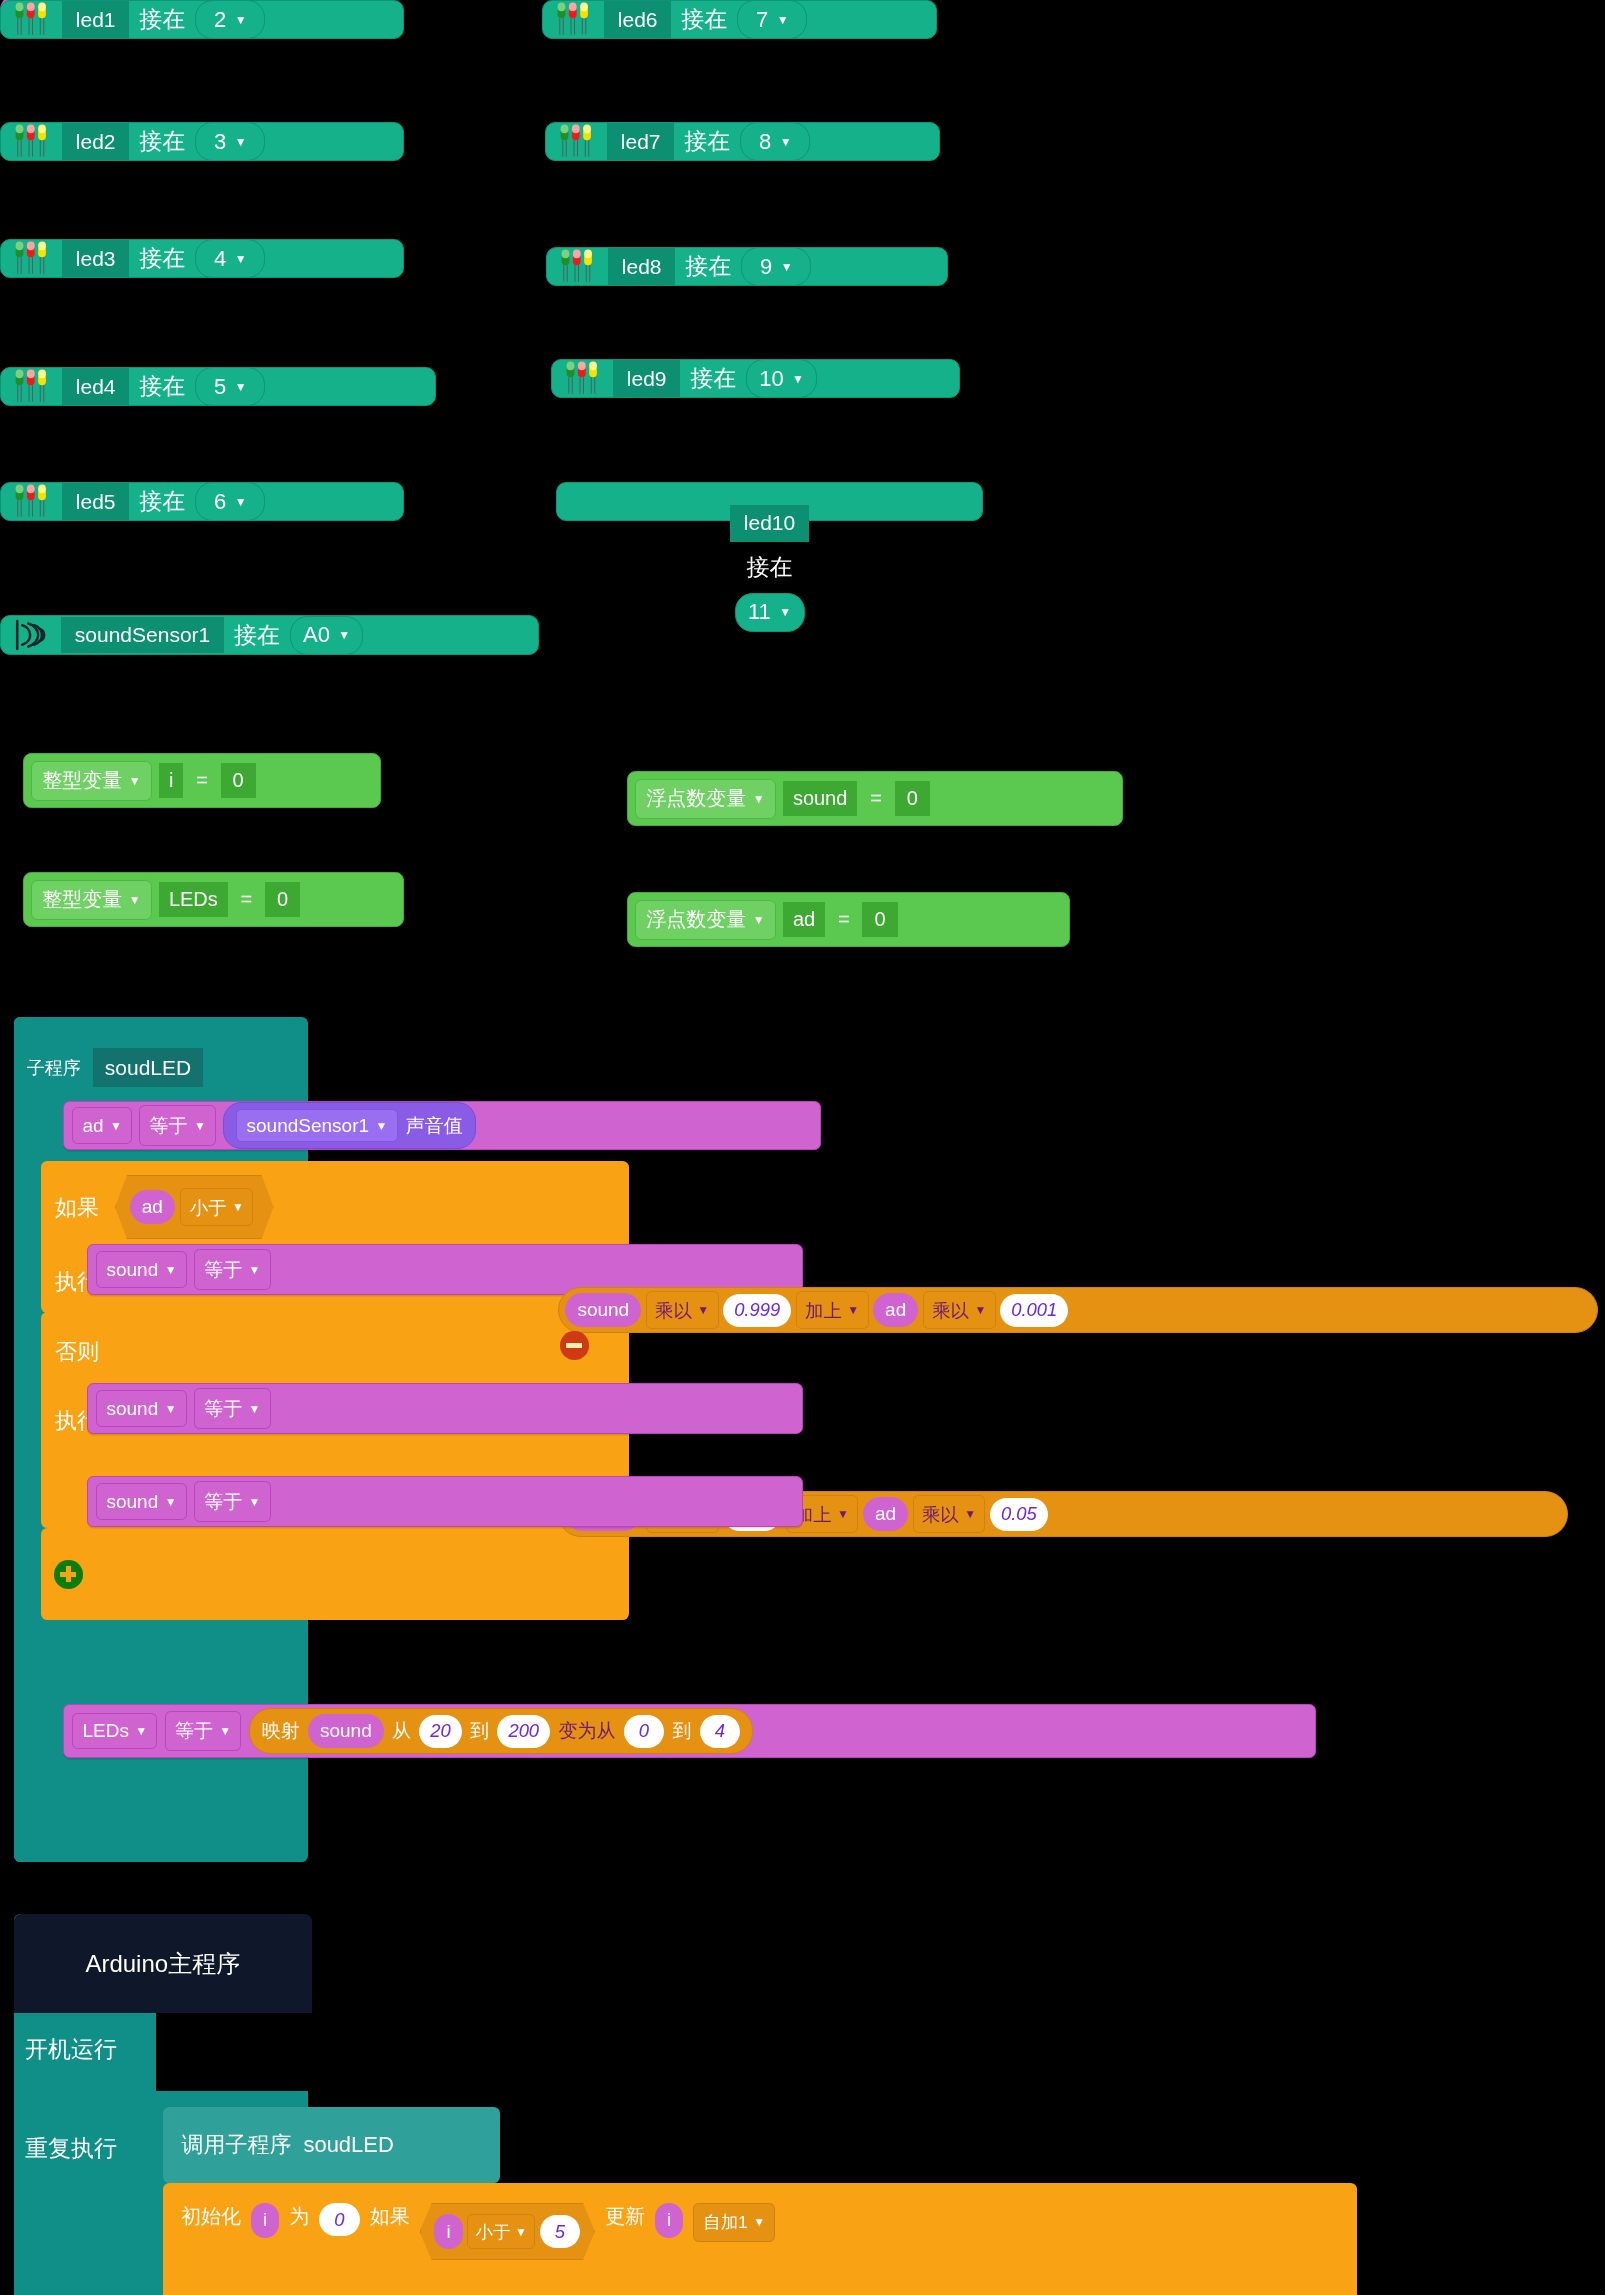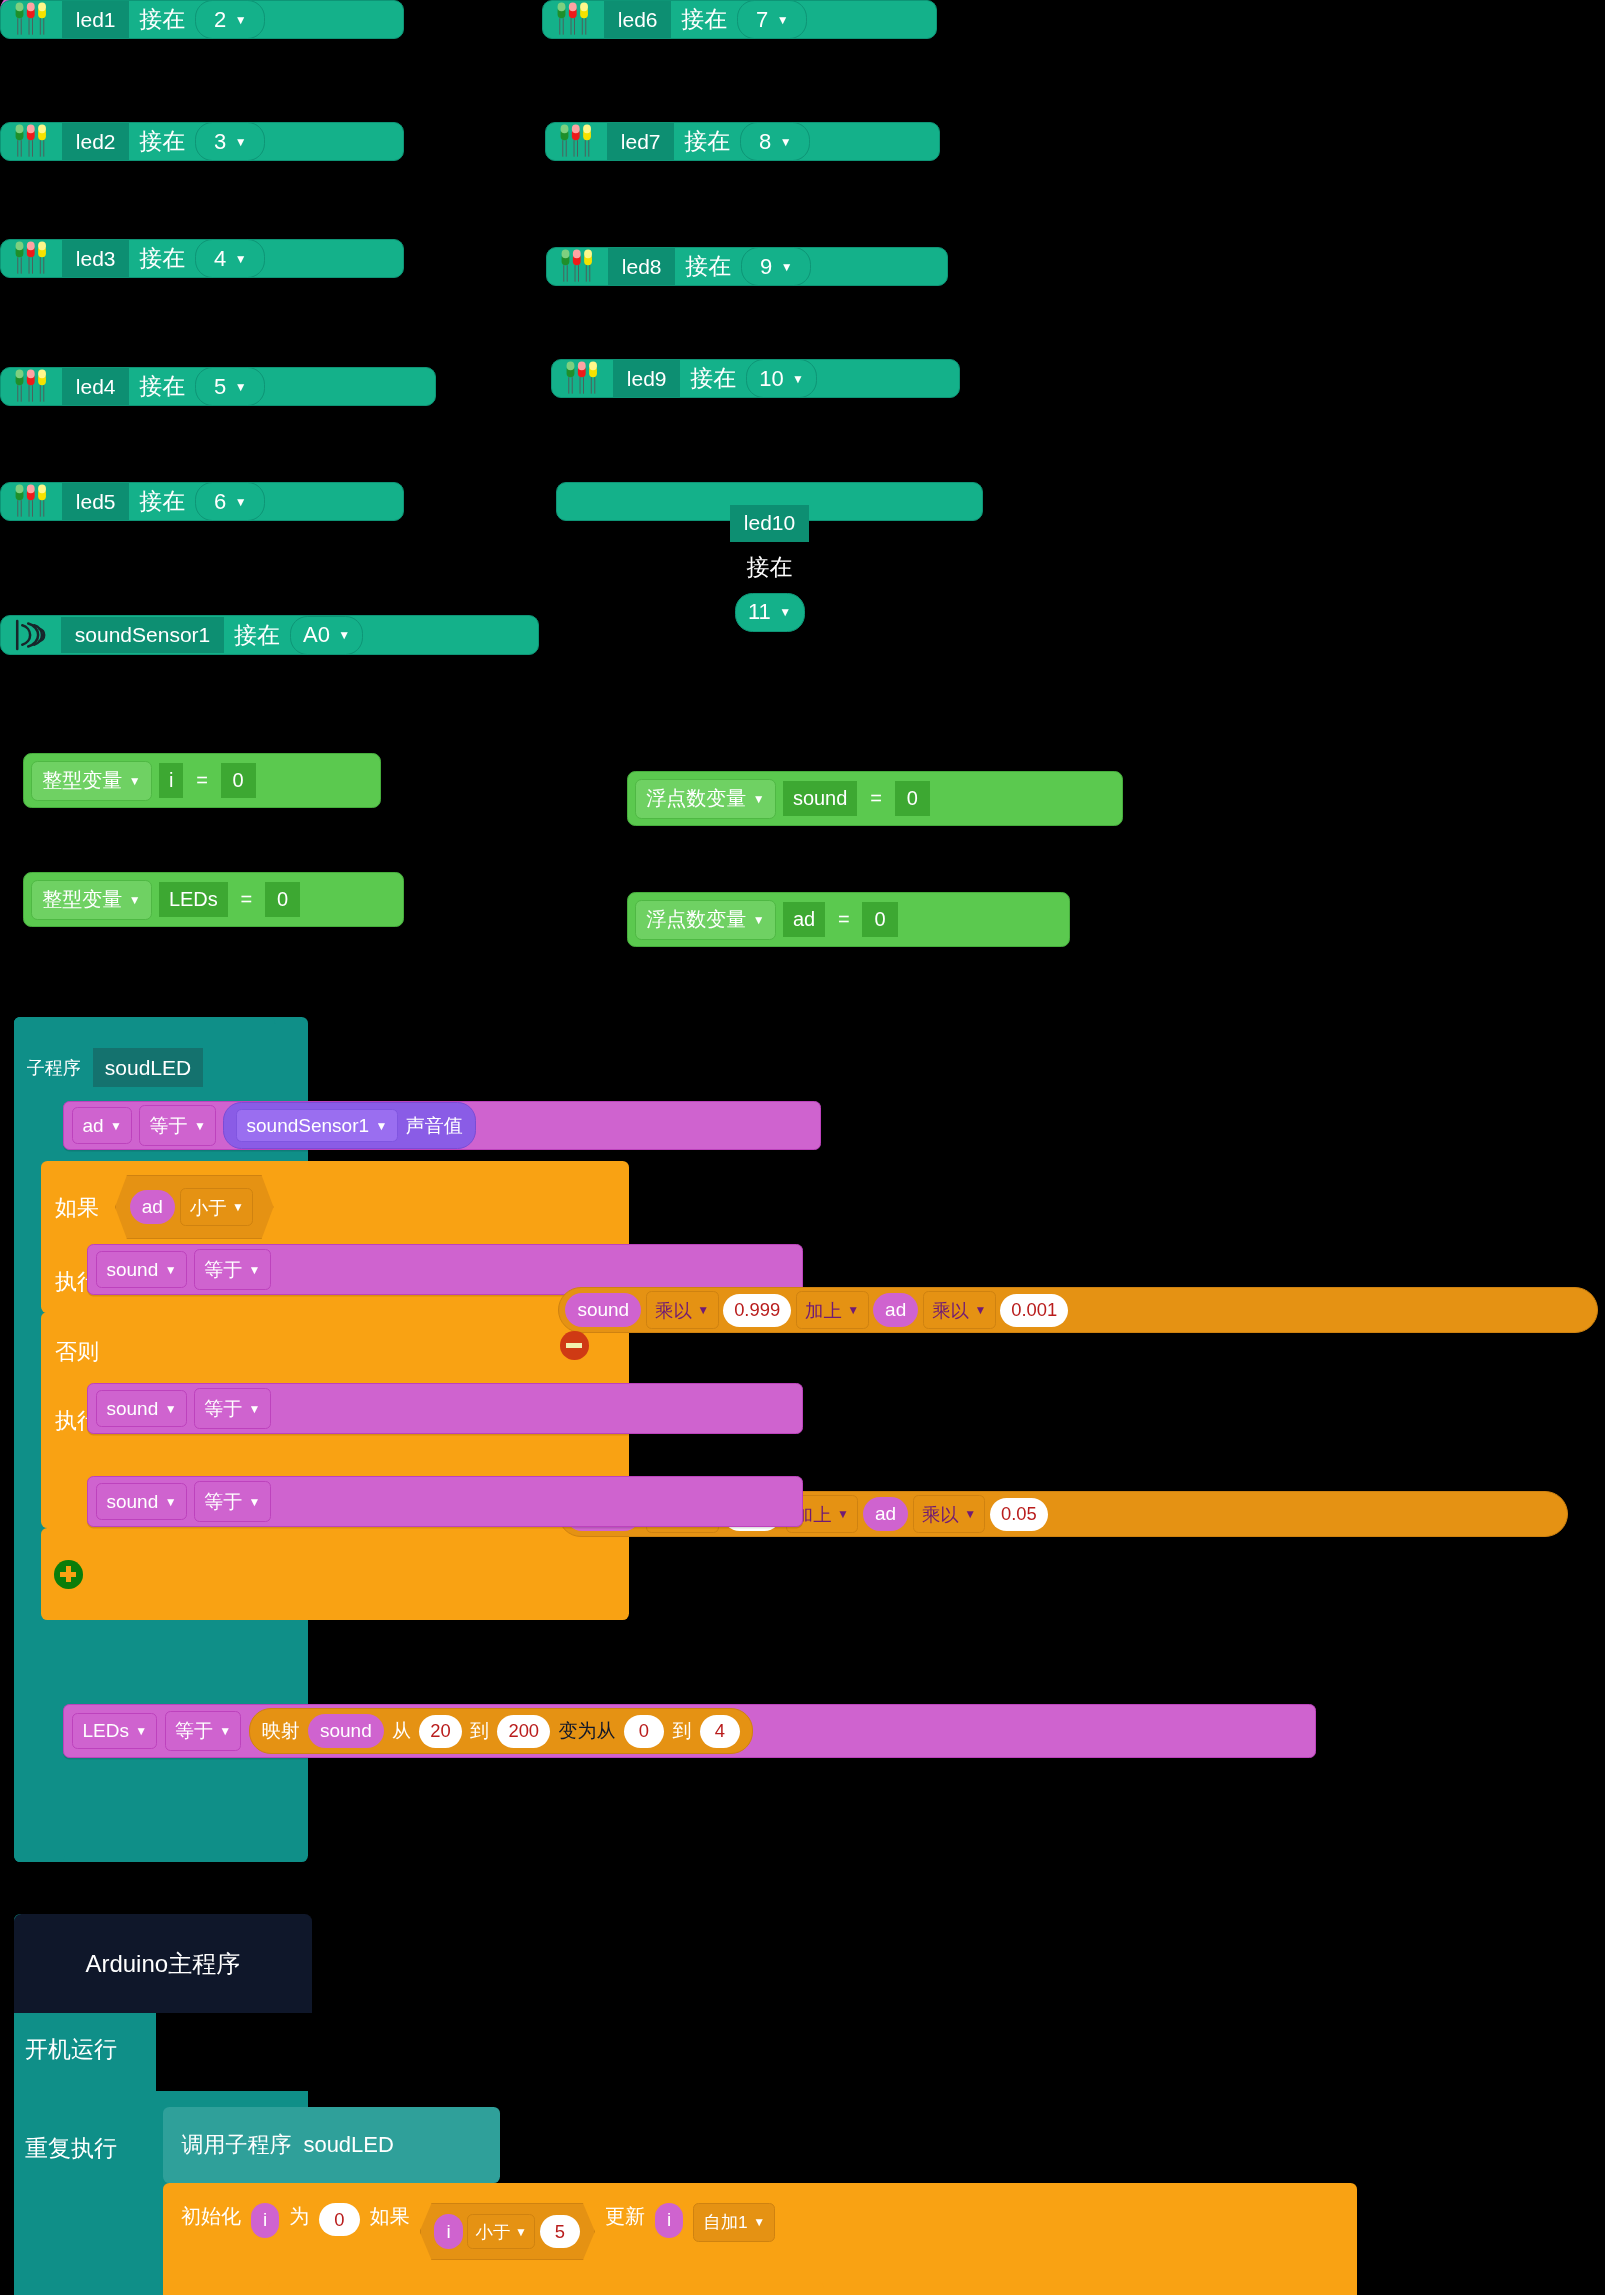--- a/index.html
+++ b/index.html
@@ -45,22 +45,22 @@
          font-size:19px;padding:6.4px 9.2px;display:flex;align-items:center;gap:6.4px;}
   .ptoken{background:#cf63cf;border-radius:18.4px;color:#fff;font-size:19px;
           padding:6.4px 12px;}
 
   
   .org{background:#f9a213;border-radius:6.4px;}
   .opr{background:#e59213;border:1.4px solid #cf8210;border-radius:18.4px;
        display:flex;align-items:center;gap:0;padding:3.7px 6.4px;}
   .opr .odrop{background:#e59213;border:1.4px solid #cf8210;border-radius:5.5px;color:#701a75;
               font-size:18.4px;padding:5.5px 8.3px;display:flex;align-items:center;gap:5.5px;margin:0 4.6px;}
-  .numval{background:#fff;color:#b91c1c;font-size:18.4px;border-radius:18.4px;
-          padding:5.5px 11px;min-width:18.4px;text-align:center;}
+  .numval{background:#fff;color:#6d28d9;font-size:18.4px;border-radius:18.4px;
+          padding:5.5px 11px;min-width:18.4px;text-align:center;font-style:italic;}
   .ctrllbl{color:#fff;font-size:22px;}
 
   
   .hexop{background:#e59213;border:1.4px solid #cf8210;display:flex;align-items:center;
          padding:4.6px 13.8px;gap:0;
          clip-path:polygon(12px 0,calc(100% - 12px) 0,100% 50%,calc(100% - 12px) 100%,12px 100%,0 50%);}
 
   .caret{font-size:12px;line-height:1;}
   .plusbtn{width:28.5px;height:28.5px;border-radius:50%;background:#0a7d0a;
            display:flex;align-items:center;justify-content:center;}
@@ -515,21 +515,21 @@
       <span>等于</span>
       <span class="caret">▼</span>
     </span>
   <span class="blk" style="position:relative;background:#e59213;border:1.4px solid #cf8210;border-radius:22px;padding:4.6px 12px;gap:8.3px;align-items:center;">
     <span style="color:#fff;font-size:19px;">映射</span>
     <span class="ptoken">sound</span>
     <span style="color:#fff;font-size:19px;">从</span>
     <span class="numval">20</span>
     <span style="color:#fff;font-size:19px;">到</span>
     <span class="numval">200</span>
-    <span style="color:#0f172a;font-size:19px;">变为从</span>
+    <span style="color:#701a75;font-size:19px;">变为从</span>
     <span class="numval">0</span>
     <span style="color:#fff;font-size:19px;">到</span>
     <span class="numval">4</span>
   </span>
 </div>
 
 
 <div class="abs hat" style="left:13.8px;top:1914px;width:294px;height:1193px;background:#0f8f88;"></div>
 <div class="abs" style="left:13.8px;top:1914px;width:298px;height:99px;background:#0f172a;border-radius:7.3px 7.3px 0 0;display:flex;align-items:center;justify-content:center;">
   <span class="hatlbl" style="font-size:24px;">Arduino主程序</span>

